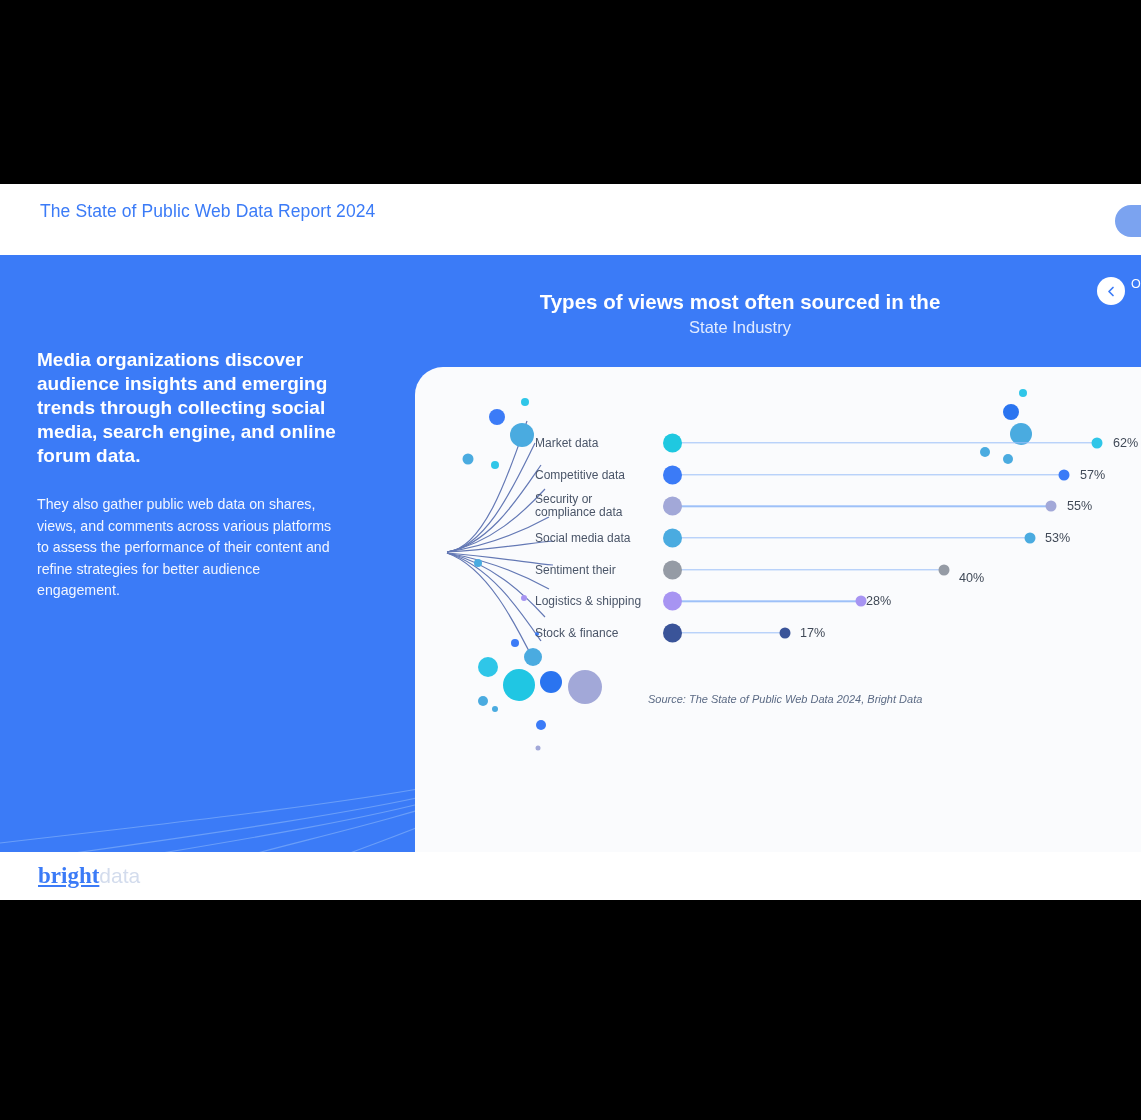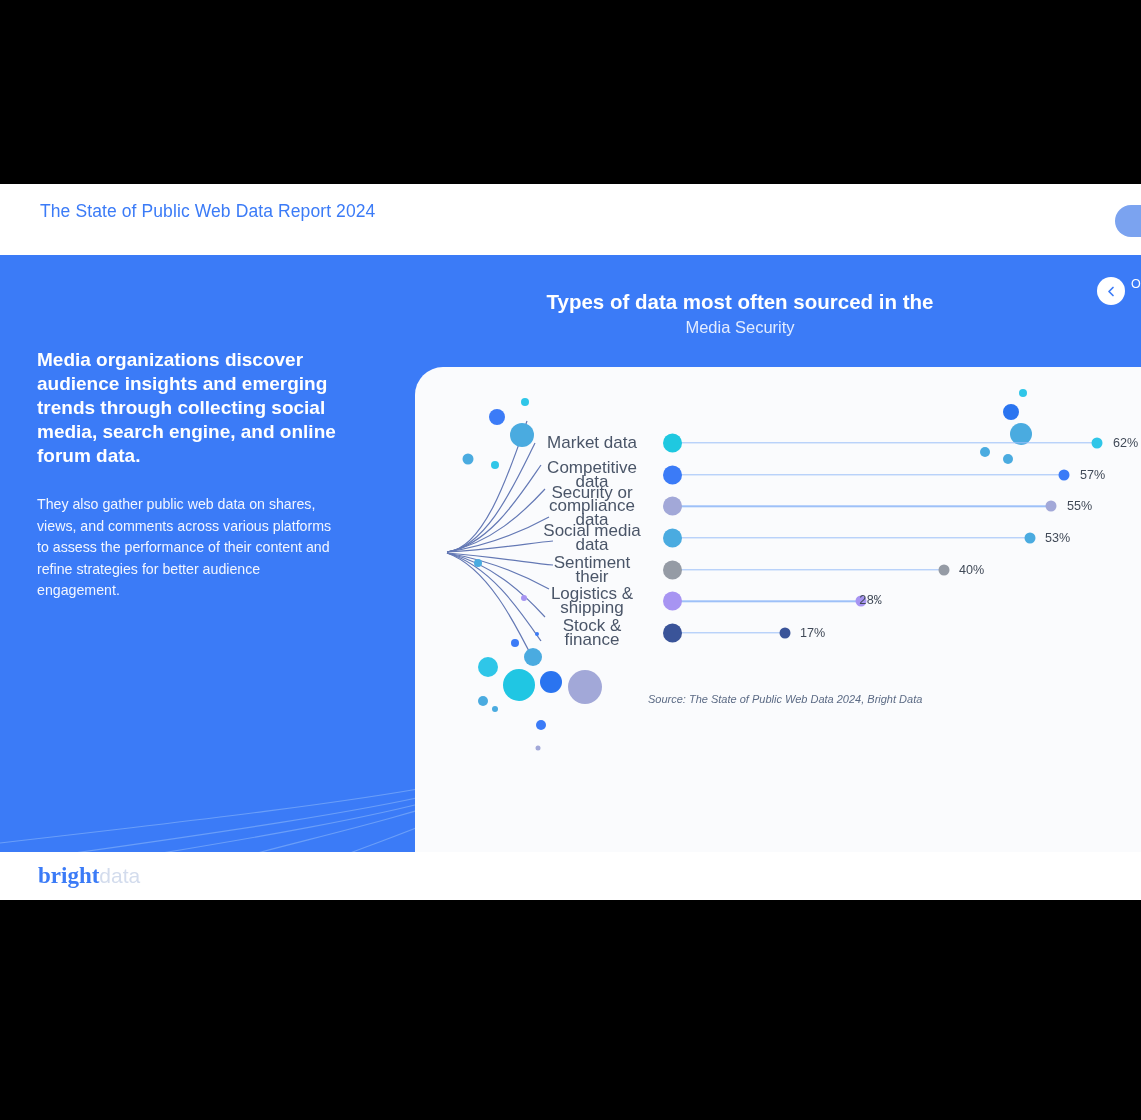--- a/index.html
+++ b/index.html
@@ -96,22 +96,22 @@
   }
   #fan-svg { position: absolute; left: 20px; top: 10px; }
   #deco-dots { position: absolute; left: 0; top: 0; width: 760px; height: 618px; }
 
   .chart-rows { position: absolute; left: 120px; top: 60px; width: 630px; }
   .row {
     position: relative; height: 31.7px;
     display: flex; align-items: center;
   }
   .row-label {
-    width: 128px; text-align: center; padding-right: 14px;
-    font-size: 17px; line-height: 14px; color: #4a5568;
+    width: 128px; text-align: left; padding-right: 14px;
+    font-size: 12px; line-height: 14px; color: #4a5568;
   }
   .row-label.two-line { line-height: 13.5px; }
   .lolli { position: relative; flex: 1; height: 31.7px; }
   .stem {
     position: absolute; top: 50%; left: 8px; height: 1.4px;
     background: #9dc0f8; transform: translateY(-50%);
   }
   .dot-start {
     position: absolute; top: 50%; left: 0; width: 19px; height: 19px;
     border-radius: 50%; transform: translate(0,-50%);
@@ -132,21 +132,21 @@
 
   
   #footer {
     position: absolute; left: 0; top: 852px; width: 1141px; height: 48px;
     background: #ffffff;
   }
   #logo {
     position: absolute; left: 38px; top: 11px;
     font-family: "Liberation Serif", serif; font-size: 23px; white-space: nowrap;
   }
-  #logo-bright { font-weight: 700; color: #3b7bf7; }
+  #logo-bright { font-weight: 700; color: #3b7bf7; text-decoration: underline; }
   #logo-data { font-weight: 400; color: #d3dced; font-family: "Liberation Sans", sans-serif; font-size: 21px; }
 </style>
 </head>
 <body>
 
 <div id="page">
 
   <div class="letterbox" id="band-top"></div>
 
   <div id="header">
@@ -173,22 +173,22 @@
         <path d="M571 4 C 593 60, 761 100, 891 130"></path>
         <path d="M571 4 C 589 56, 741 82, 1081 130"></path>
         <path d="M571 4 C 585 50, 721 70, 1141 118"></path>
       </g>
     </svg>
 
     <div id="lead">Media organizations discover audience insights and emerging trends through collecting social media, search engine, and online forum data.</div>
     <div id="body-copy">They also gather public web data on shares, views, and comments across various platforms to assess the performance of their content and refine strategies for better audience engagement.</div>
 
 
-    <div id="chart-title">Types of data most often sourced in the</div>
-    <div id="chart-subtitle">Media Security</div>
+    <div id="chart-title">Types of views most often sourced in the</div>
+    <div id="chart-subtitle">State Industry</div>
 
     <div id="chart-card">
 
       <svg id="fan-svg" width="180" height="330" viewBox="0 0 180 330">
         <g fill="none" stroke="#4a62a8" stroke-width="1.2" opacity="0.85">
           <path d="M12 175 C 50 172, 76 90, 92 44"></path>
           <path d="M12 175 C 52 170, 80 106, 100 66"></path>
           <path d="M12 175 C 54 168, 84 120, 106 88"></path>
           <path d="M12 175 C 56 166, 88 136, 110 112"></path>
           <path d="M12 175 C 58 168, 92 152, 114 140"></path>
@@ -268,31 +268,31 @@
             <div class="val" style="left:382px;">53%</div>
           </div>
         </div>
 
         <div class="row">
           <div class="row-label">Sentiment their</div>
           <div class="lolli">
             <div class="stem" style="width:272px;"></div>
             <div class="dot-start" style="background:#959ba5;"></div>
             <div class="dot-end" style="left:281px;background:#959ba5;"></div>
-            <div class="val" style="left:296px;">40%</div>
+            <div class="val" style="left:296px;margin-top:8px;">40%</div>
           </div>
         </div>
 
         <div class="row">
           <div class="row-label">Logistics &amp; shipping</div>
           <div class="lolli">
             <div class="stem" style="width:189px;"></div>
             <div class="dot-start" style="background:#a794f2;"></div>
             <div class="dot-end" style="left:198px;background:#a794f2;"></div>
-            <div class="val" style="left:196px;font-family:Liberation Mono, monospace;">28%</div>
+            <div class="val" style="left:203px;">28%</div>
           </div>
         </div>
 
         <div class="row">
           <div class="row-label">Stock &amp; finance</div>
           <div class="lolli">
             <div class="stem" style="width:113px;"></div>
             <div class="dot-start" style="background:#3a5499;"></div>
             <div class="dot-end" style="left:122px;background:#3a5499;"></div>
             <div class="val" style="left:137px;">17%</div>

